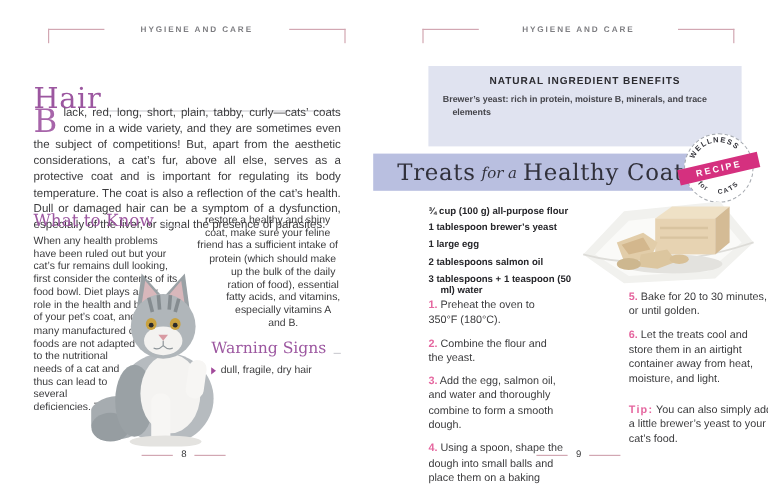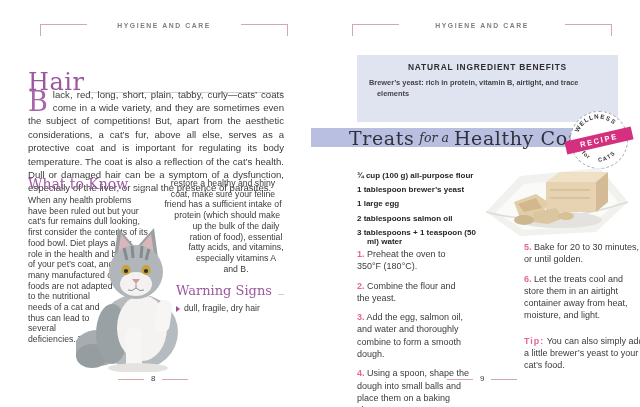--- a/index.html
+++ b/index.html
@@ -43,22 +43,22 @@
               border-bottom:3px solid transparent;flex:0 0 auto;}
   .cat-art{position:absolute;left:76px;top:216px;width:122px;height:156px;}
   
   .benefits-box{position:absolute;left:357px;top:55px;width:261px;height:67px;background:#e0e3f0;
                 box-sizing:border-box;padding:7px 12px 0 12px;}
   .benefits-title{text-align:center;font-size:8.4px;font-weight:bold;letter-spacing:0.8px;
                   color:#2c2c31;}
   .benefits-items{display:flex;gap:20px;margin-top:6px;}
   .benefit{flex:1;font-size:7.4px;line-height:10.5px;font-weight:bold;color:#45454b;
            padding-left:8px;text-indent:-8px;}
-  .banner{position:absolute;left:311px;top:128px;width:299px;height:19px;background:#b9bfe0;
-          display:flex;align-items:center;padding-left:38px;box-sizing:border-box;}
+  .banner{position:absolute;left:311px;top:128px;width:299px;height:31px;background:#b9bfe0;
+          display:flex;align-items:center;padding-left:20px;box-sizing:border-box;}
   .banner .t-main{font-family:"DejaVu Serif", serif;font-size:19px;color:#31313b;letter-spacing:0.6px;}
   .banner .t-ital{font-family:"DejaVu Serif", serif;font-style:italic;font-size:12.5px;
                   color:#31313b;margin:0 5px;}
   .badge{position:absolute;left:570px;top:111px;width:58px;height:58px;background:#ffffff;
          border:1.6px dashed #a9adb3;border-radius:50%;box-sizing:border-box;}
   .badge svg{position:absolute;left:0;top:0;transform:rotate(-12deg);}
   .ribbon{position:absolute;left:-6px;top:22px;width:68px;height:13px;background:#d5307f;
           transform:rotate(-13deg);text-align:center;line-height:13px;font-size:7.5px;
           font-weight:bold;letter-spacing:1.8px;color:#ffffff;}
   .ingredients{position:absolute;left:357px;top:171px;width:120px;list-style:none;margin:0;padding:0;}
@@ -141,21 +141,21 @@
 
   <div class="header-row" style="left:352px;top:20px;width:260px;">
     <span class="bracket l"></span>
     <span class="chapter">HYGIENE AND CARE</span>
     <span class="bracket r"></span>
   </div>
 
   <div class="benefits-box">
     <div class="benefits-title">NATURAL INGREDIENT BENEFITS</div>
     <div class="benefits-items">
-      <div class="benefit">Brewer’s yeast: rich in protein, vitamin B, airtight, and trace elements</div>
+      <div class="benefit">Brewer’s yeast: rich in protein, moisture B, minerals, and trace elements</div>
     </div>
   </div>
 
   <div class="banner">
     <span class="t-main">Treats</span>
     <span class="t-ital">for a</span>
     <span class="t-main">Healthy Coat</span>
   </div>
 
   <div class="badge">

